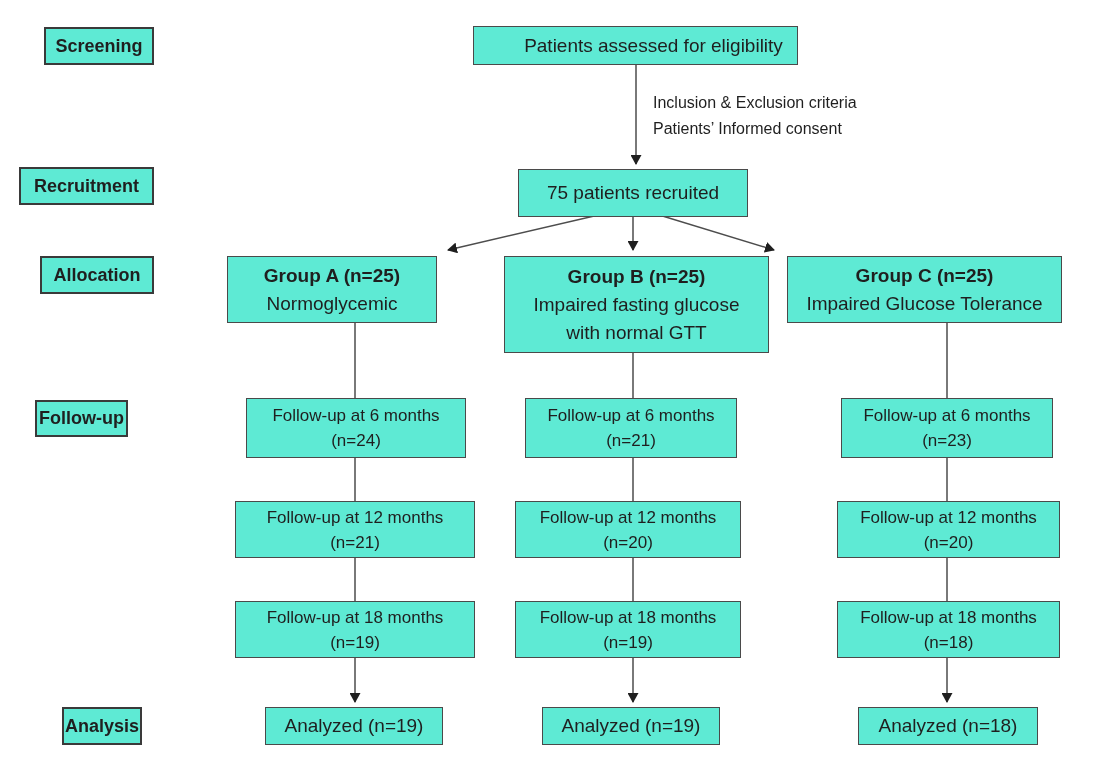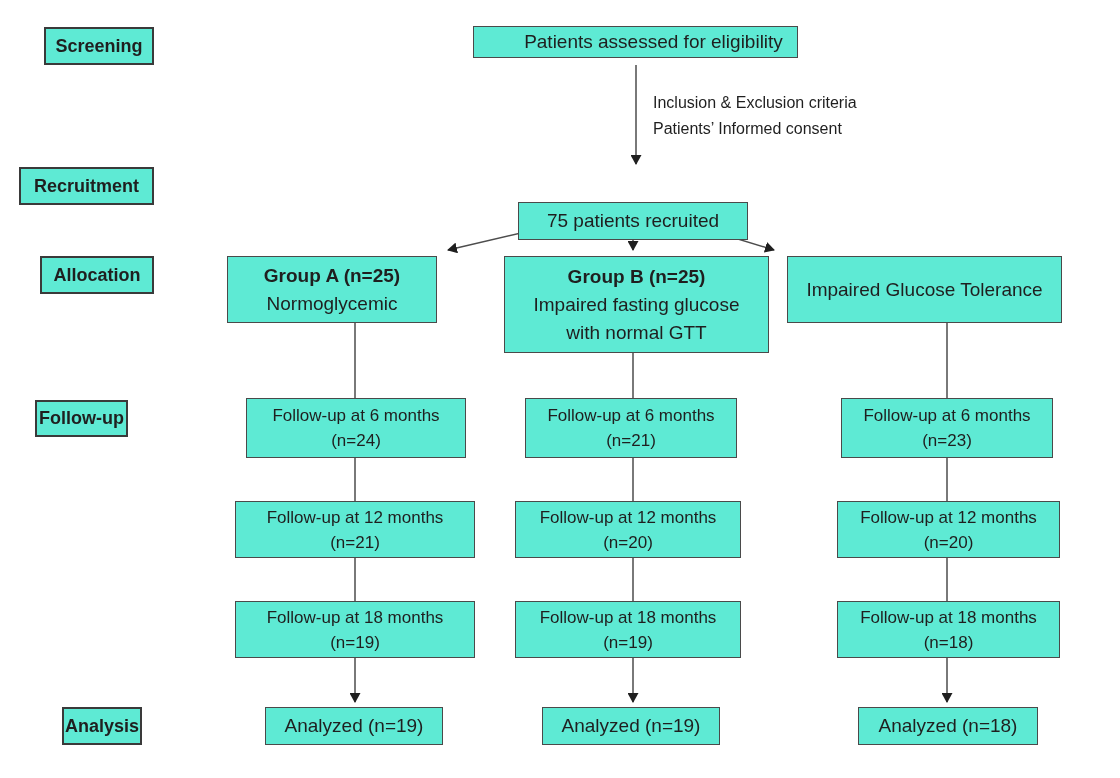--- a/index.html
+++ b/index.html
@@ -104,41 +104,42 @@
     <path d="M947 557 L947 601" stroke="#4d4d4d" stroke-width="1.5" fill="none"></path>
     <path d="M947 657 L947 702" stroke="#4d4d4d" stroke-width="1.5" fill="none" marker-end="url(#arrow)"></path>
   </svg>
 
   <div class="box stage-label" style="left:44px; top:27px; width:110px; height:38px;">Screening</div>
   <div class="box stage-label" style="left:19px; top:167px; width:135px; height:38px;">Recruitment</div>
   <div class="box stage-label" style="left:40px; top:256px; width:114px; height:38px;">Allocation</div>
   <div class="box stage-label" style="left:35px; top:400px; width:93px; height:37px;">Follow-up</div>
   <div class="box stage-label" style="left:62px; top:707px; width:80px; height:38px;">Analysis</div>
 
-  <div class="box flow-text" style="left:473px; top:26px; width:325px; height:32px;padding-left:36px;">Patients assessed for eligibility</div>
+  <div class="box flow-text" style="left:473px; top:26px; width:325px; height:39px;padding-left:36px;">Patients assessed for eligibility</div>
 
   <div class="note">
     <div>Inclusion &amp; Exclusion criteria</div>
     <div>Patients’ Informed consent</div>
   </div>
 
-  <div class="box flow-text" style="left:518px; top:169px; width:230px; height:38px;margin-top:33px;">75 patients recruited</div>
+  <div class="box flow-text" style="left:518px; top:169px; width:230px; height:48px;">75 patients recruited</div>
 
   <div class="box group-box" style="left:227px; top:256px; width:210px; height:67px;">
     <div class="group-title">Group A (n=25)</div>
     <div>Normoglycemic</div>
   </div>
 
   <div class="box group-box" style="left:504px; top:256px; width:265px; height:97px;">
     <div class="group-title">Group B (n=25)</div>
     <div>Impaired fasting glucose</div>
     <div>with normal GTT</div>
   </div>
 
   <div class="box group-box" style="left:787px; top:256px; width:275px; height:67px;">
+    <div class="group-title">Group C (n=25)</div>
     <div>Impaired Glucose Tolerance</div>
   </div>
 
   <div class="box followup-box" style="left:246px; top:398px; width:220px; height:60px;">
     <div>Follow-up at 6 months</div>
     <div>(n=24)</div>
   </div>
   <div class="box followup-box" style="left:235px; top:501px; width:240px; height:57px;">
     <div>Follow-up at 12 months</div>
     <div>(n=21)</div>

